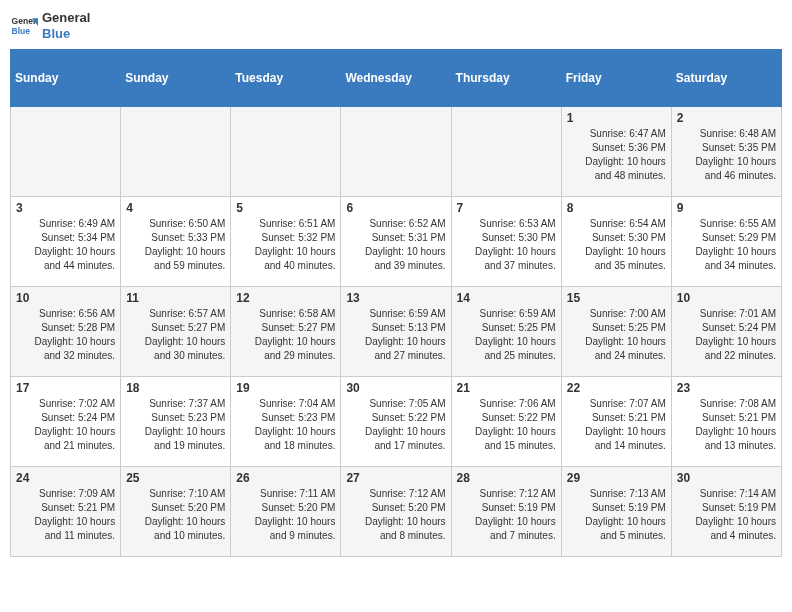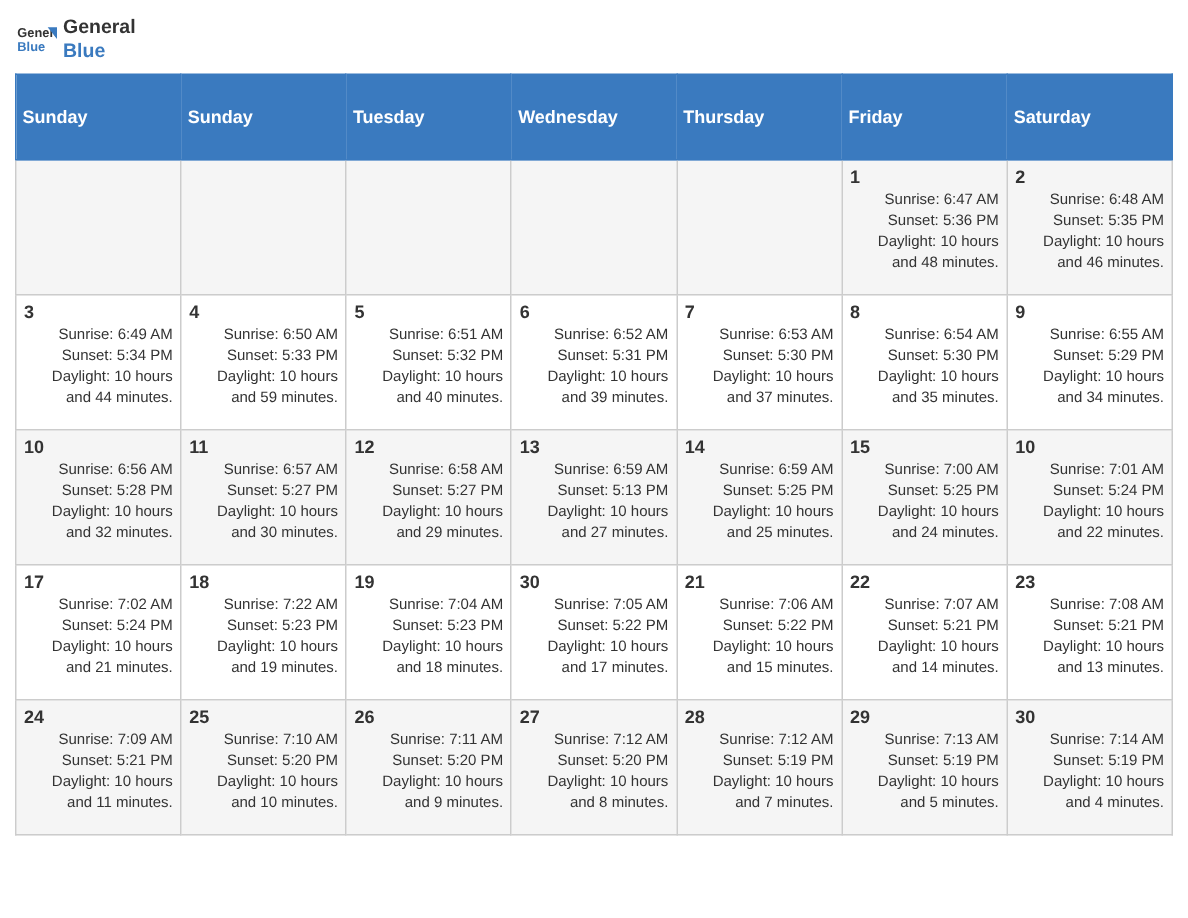--- a/index.html
+++ b/index.html
@@ -195,21 +195,21 @@
           <div class="cell-info"><span>Sunrise: 7:01 AM</span><br><span>Sunset: 5:24 PM</span><br><span>Daylight: 10 hours</span><br><span>and 22 minutes.</span></div>
         </td>
       </tr>
       <tr>
         <td>
           <span class="day-num">17</span>
           <div class="cell-info"><span>Sunrise: 7:02 AM</span><br><span>Sunset: 5:24 PM</span><br><span>Daylight: 10 hours</span><br><span>and 21 minutes.</span></div>
         </td>
         <td>
           <span class="day-num">18</span>
-          <div class="cell-info"><span>Sunrise: 7:22 AM</span><br><span>Sunset: 5:23 PM</span><br><span>Daylight: 10 hours</span><br><span>and 19 minutes.</span></div>
+          <div class="cell-info"><span>Sunrise: 7:37 AM</span><br><span>Sunset: 5:23 PM</span><br><span>Daylight: 10 hours</span><br><span>and 19 minutes.</span></div>
         </td>
         <td>
           <span class="day-num">19</span>
           <div class="cell-info"><span>Sunrise: 7:04 AM</span><br><span>Sunset: 5:23 PM</span><br><span>Daylight: 10 hours</span><br><span>and 18 minutes.</span></div>
         </td>
         <td>
           <span class="day-num">30</span>
           <div class="cell-info"><span>Sunrise: 7:05 AM</span><br><span>Sunset: 5:22 PM</span><br><span>Daylight: 10 hours</span><br><span>and 17 minutes.</span></div>
         </td>
         <td>

